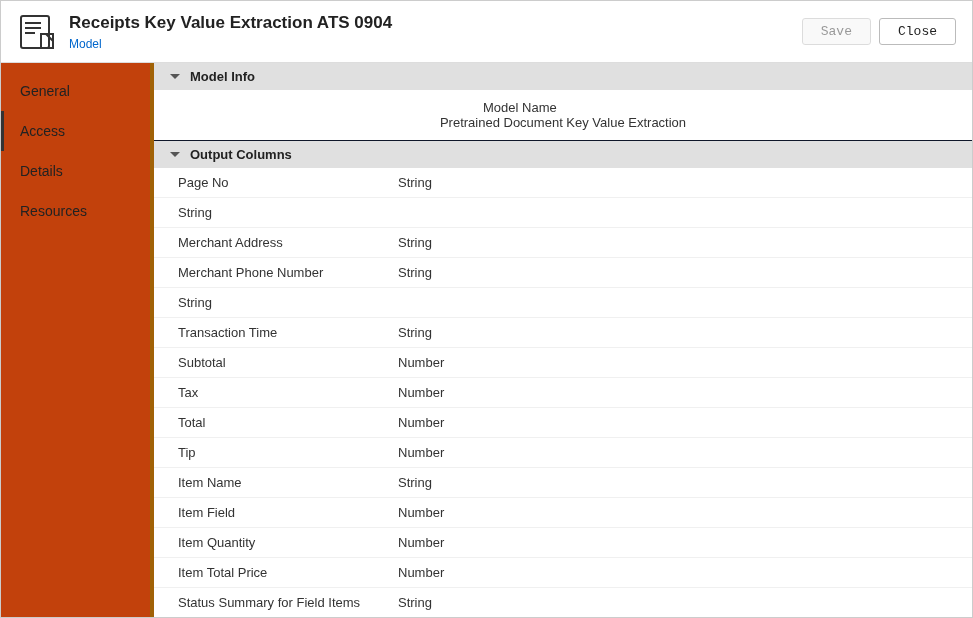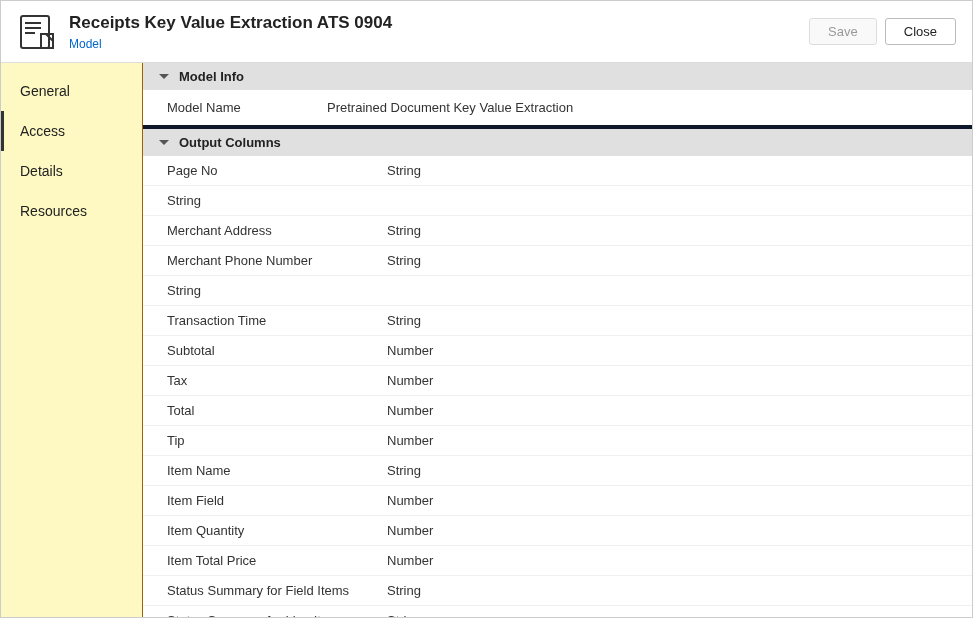--- a/index.html
+++ b/index.html
@@ -57,39 +57,40 @@
       align-items: center;
     }
     .btn {
       padding: 5px 18px;
       font-size: 13px;
       border-radius: 3px;
       cursor: pointer;
       border: 1px solid #bbb;
       background: #f5f5f5;
       color: #333;
+      font-family: Liberation Mono, monospace;
     }
     .btn:disabled {
       opacity: 0.5;
       cursor: default;
     }
     .btn-close {
       background: #fff;
       border: 1px solid #bbb;
       color: #222;
     }
     .body {
       display: flex;
       flex: 1;
       overflow: hidden;
     }
     .sidebar {
-      width: 142px;
-      border-right: 1px solid #a16207;
-      background: #fef9c3;
+      width: 153px;
+      border-right: 4px solid #a16207;
+      background: #c2410c;
       flex-shrink: 0;
       padding-top: 8px;
     }
     .sidebar-item {
       padding: 12px 16px;
       font-size: 14px;
       color: #222;
       cursor: pointer;
       border-left: 3px solid transparent;
     }
@@ -120,21 +121,22 @@
       height: 0;
       border-style: solid;
       border-width: 5px 5px 0 5px;
       border-color: #555 transparent transparent transparent;
       margin-right: 4px;
     }
     .model-info-row {
       display: flex;
       align-items: center;
       padding: 10px 24px;
-      border-bottom: 4px solid #0f172a;
+      border-bottom: 1px solid #0f172a;
+      flex-direction: column;
     }
     .model-info-label {
       width: 160px;
       color: #333;
       font-size: 13px;
     }
     .model-info-value {
       color: #333;
       font-size: 13px;
     }

